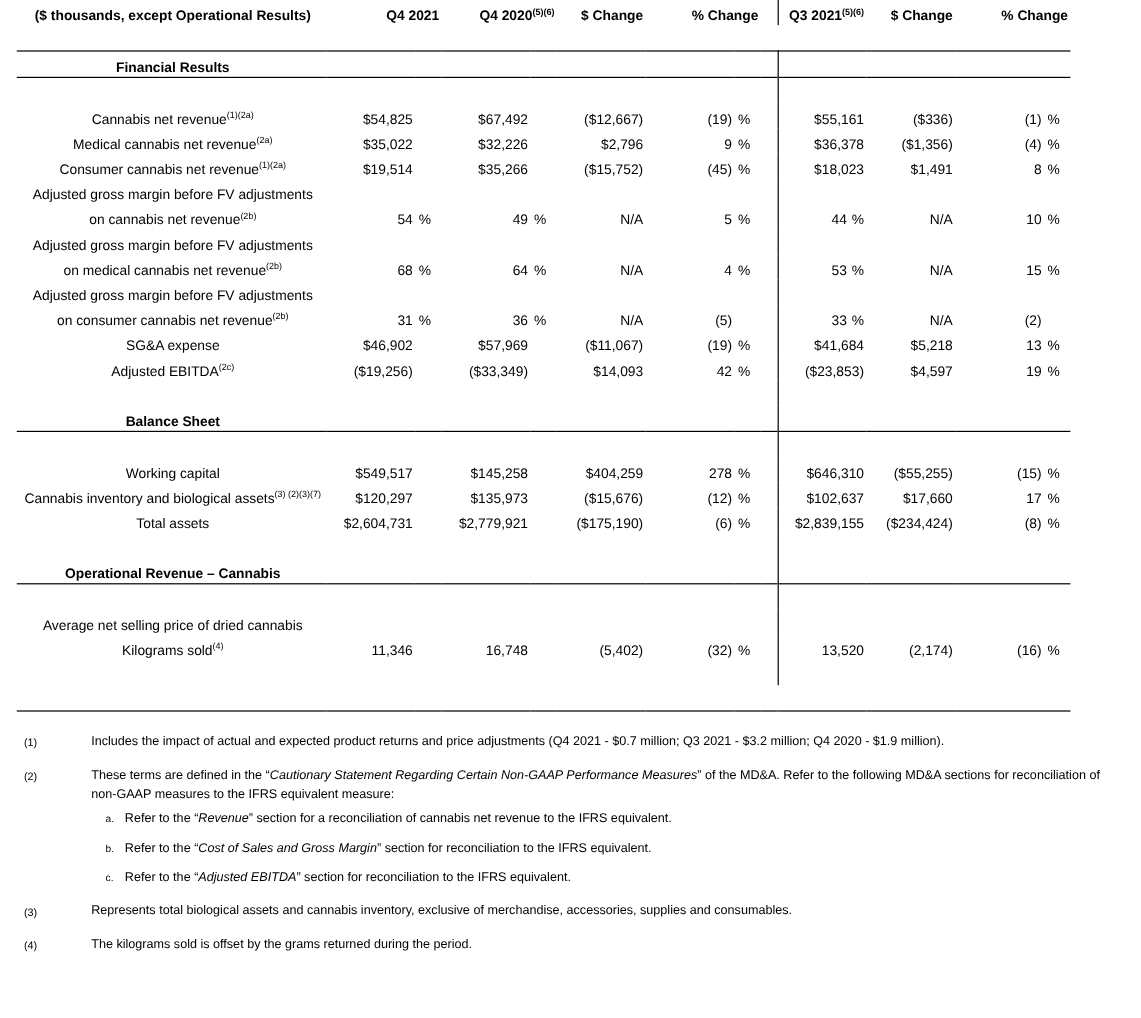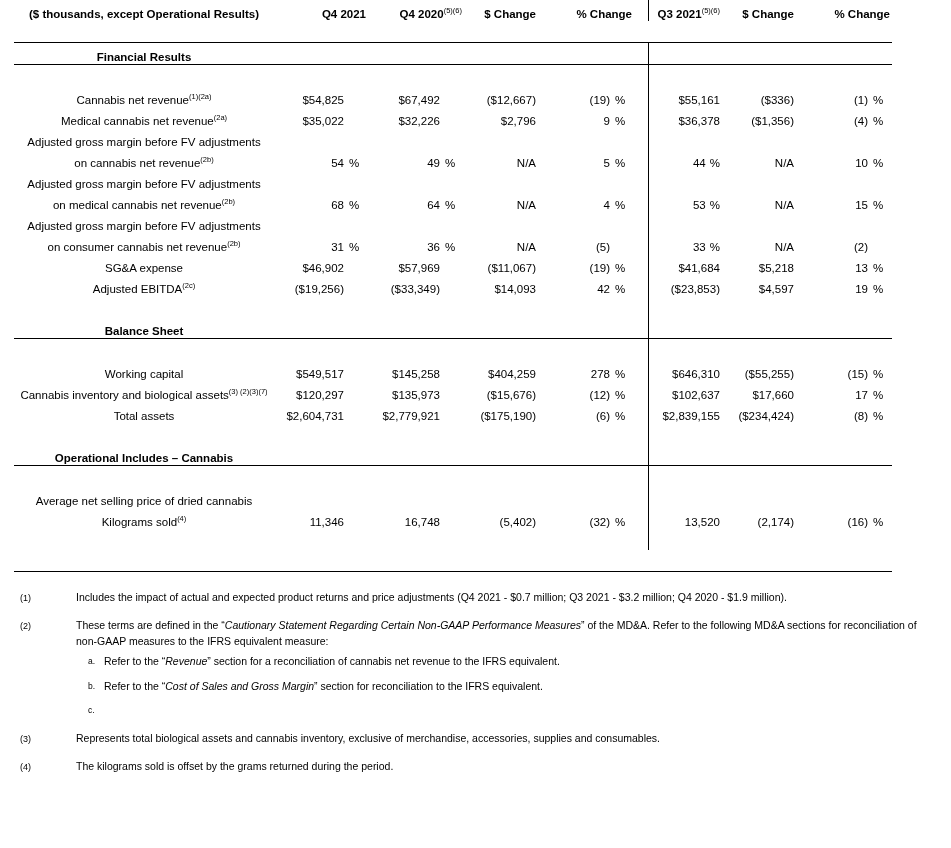--- a/index.html
+++ b/index.html
@@ -39,21 +39,21 @@
   col.c-num   { width: 74px; }
   col.c-pct   { width: 22px; }
   col.c-gap   { width: 14px; }
 
   .hdr td {
     font-weight: bold;
     font-size: 11.5px;
     padding-bottom: 4px;
     vertical-align: bottom;
   }
-  .hdr .sup { font-weight: normal; }
+  .hdr .sup { font-weight: bold; }
   .rule-top td {
     border-bottom: 1.2px solid #000;
     height: 0;
     padding: 0;
   }
   .sectionhead td {
     font-weight: bold;
     padding-top: 4px;
     padding-bottom: 2px;
     margin-left: 11px;
@@ -188,20 +188,35 @@
           <td class="num">$2,796</td>
           <td class="num">9</td>
           <td class="pctsym">%</td>
           <td></td>
           <td class="num divider-cell">$36,378</td>
           <td class="num">($1,356)</td>
           <td class="num">(4)</td>
           <td class="pctsym">%</td>
         </tr>
         <tr>
+          <td class="lbl">Consumer cannabis net revenue<span class="sup">(1)(2a)</span></td>
+          <td class="num">$19,514</td>
+          <td class="pctsym"></td>
+          <td class="num">$35,266</td>
+          <td class="pctsym"></td>
+          <td class="num">($15,752)</td>
+          <td class="num">(45)</td>
+          <td class="pctsym">%</td>
+          <td></td>
+          <td class="num divider-cell">$18,023</td>
+          <td class="num">$1,491</td>
+          <td class="num">8</td>
+          <td class="pctsym">%</td>
+        </tr>
+        <tr>
           <td class="lbl">Adjusted gross margin before FV adjustments</td>
           <td class="num"></td>
           <td class="pctsym"></td>
           <td class="num"></td>
           <td class="pctsym"></td>
           <td class="num"></td>
           <td class="num"></td>
           <td class="pctsym"></td>
           <td></td>
           <td class="num divider-cell"></td>
@@ -378,21 +393,21 @@
           <td class="num">(8)</td>
           <td class="pctsym">%</td>
         </tr>
         <tr class="spacer">
           <td colspan="8"></td>
           <td></td>
           <td class="divider-cell"></td>
           <td colspan="3"></td>
         </tr>
         <tr class="sectionhead">
-          <td class="lbl">Operational Includes – Cannabis</td>
+          <td class="lbl">Operational Revenue – Cannabis</td>
           <td colspan="7"></td>
           <td></td>
           <td class="divider-cell"></td>
           <td colspan="3"></td>
         </tr>
         <tr class="under-line">
           <td colspan="8"></td>
           <td></td>
           <td class="divider-cell"></td>
           <td colspan="3"></td>
@@ -447,20 +462,21 @@
       <div class="fn">
         <div class="fn-marker"><sup>(2)</sup></div>
         <div class="fn-body"><span>These terms are defined in the “<i>Cautionary Statement Regarding Certain Non-GAAP Performance Measures</i>” of the MD&amp;A. Refer to the following MD&amp;A sections for reconciliation of non-GAAP measures to the IFRS equivalent measure:</span><div class="fn-sub">
             <div class="fn-sub-marker"><sup>a.</sup></div>
             <div>Refer to the “<i>Revenue</i>” section for a reconciliation of cannabis net revenue to the IFRS equivalent.</div>
           </div><div class="fn-sub">
             <div class="fn-sub-marker"><sup>b.</sup></div>
             <div>Refer to the “<i>Cost of Sales and Gross Margin</i>” section for reconciliation to the IFRS equivalent.</div>
           </div><div class="fn-sub">
             <div class="fn-sub-marker"><sup>c.</sup></div>
+            <div>Refer to the “<i>Adjusted EBITDA</i>” section for reconciliation to the IFRS equivalent.</div>
           </div></div>
       </div>
       <div class="fn">
         <div class="fn-marker"><sup>(3)</sup></div>
         <div class="fn-body"><span>Represents total biological assets and cannabis inventory, exclusive of merchandise, accessories, supplies and consumables.</span></div>
       </div>
       <div class="fn">
         <div class="fn-marker"><sup>(4)</sup></div>
         <div class="fn-body"><span>The kilograms sold is offset by the grams returned during the period.</span></div>
       </div>

